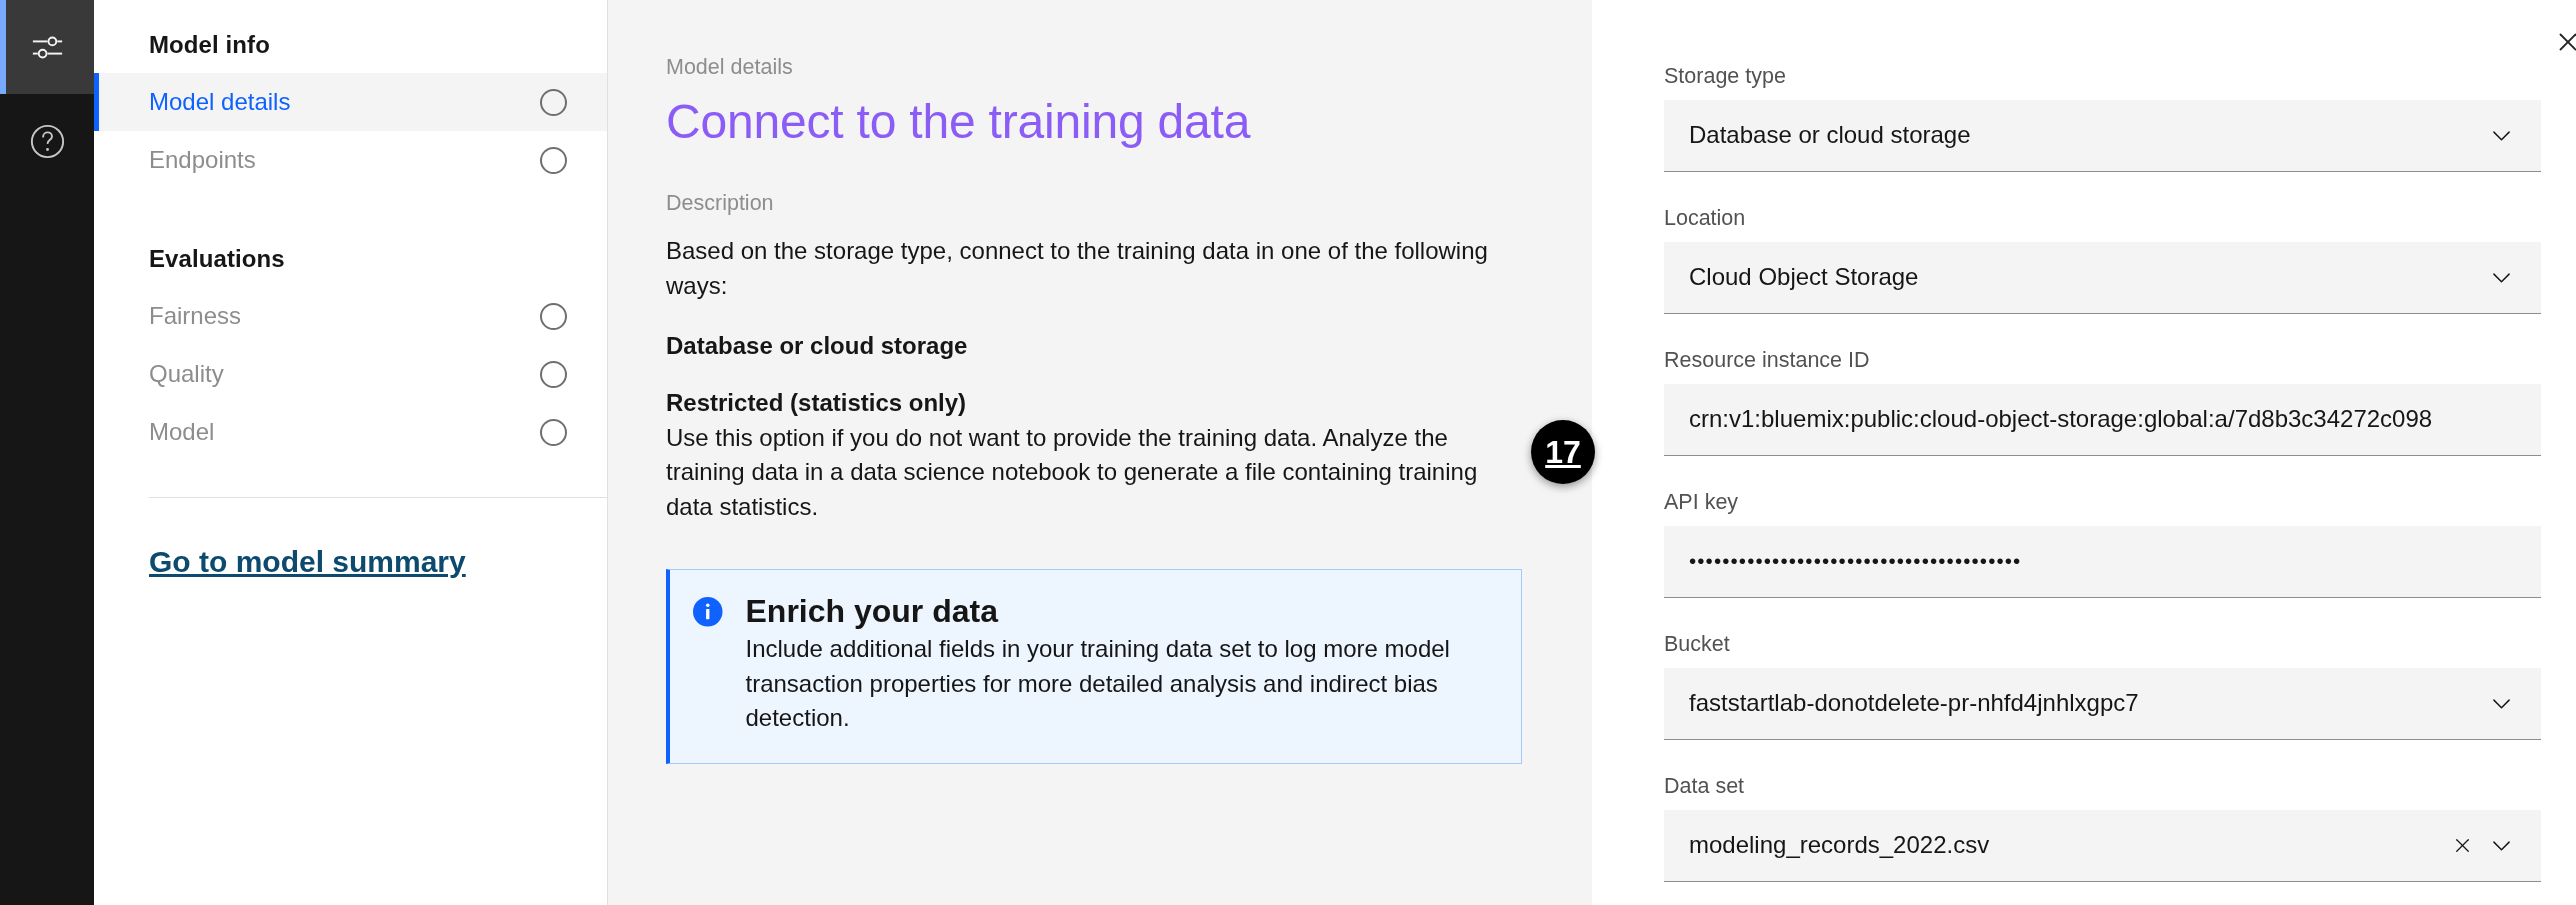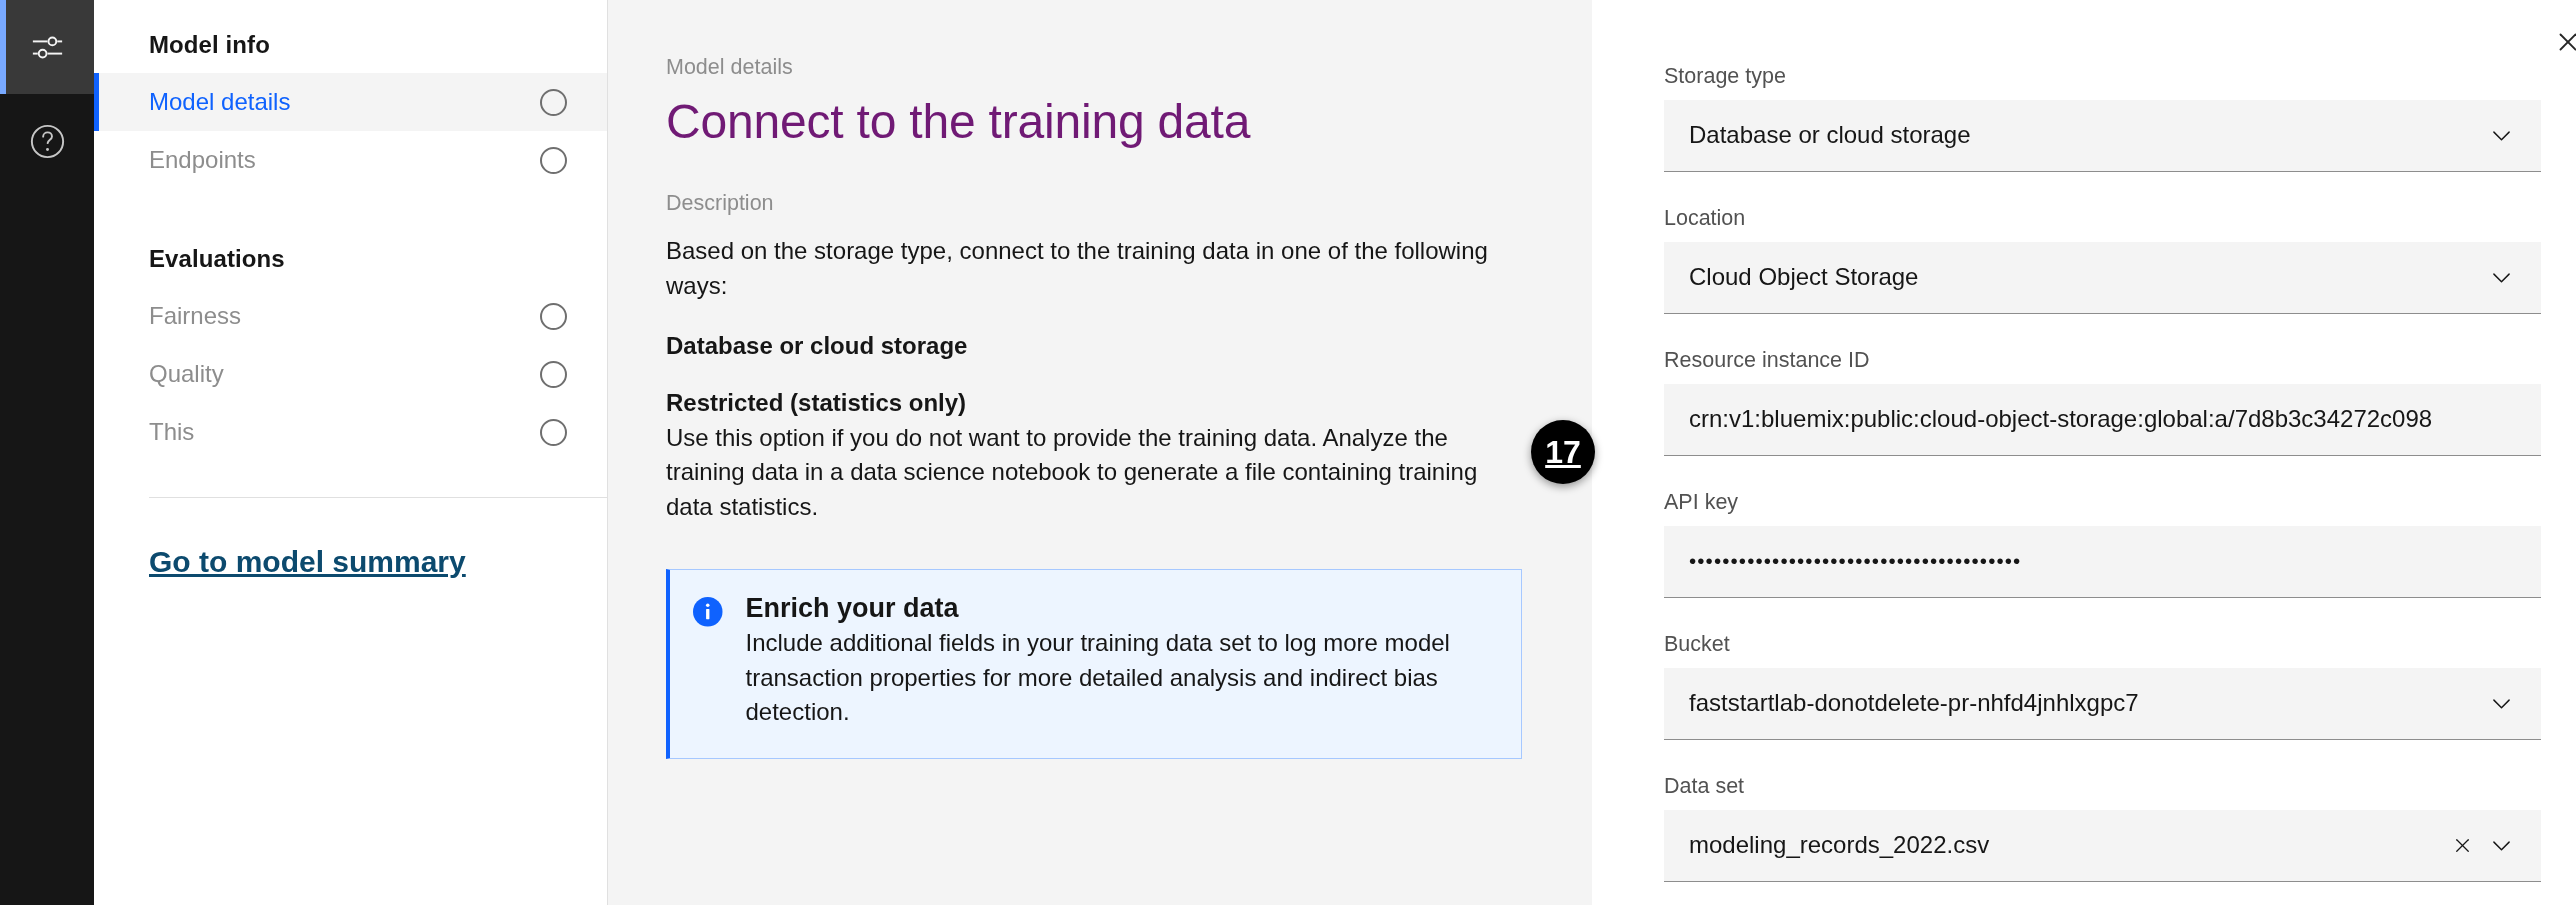--- a/index.html
+++ b/index.html
@@ -68,21 +68,21 @@
   }
 
   
   .main {
     width: 984px; min-width: 984px; height: 905px;
     background: #f4f4f4; padding: 55px 70px 0 58px;
     position: relative; overflow: hidden;
   }
   .breadcrumb { font-size: 21.5px; color: #8d8d8d; margin-bottom: 12.5px; }
   .main-title {
-    font-size: 48px; font-weight: 400; color: #701a75;
+    font-size: 48px; font-weight: 400; color: #8b5cf6;
     letter-spacing: -0.2px; line-height: 1.2; margin-bottom: 41px;
   }
   .sub-label { font-size: 21.5px; color: #8d8d8d; margin-bottom: 18px; }
   .body-text {
     font-size: 24px; color: #161616; line-height: 1.44;
   }
   .body-head {
     font-size: 24px; font-weight: 700; color: #161616;
     margin-top: 29px; margin-bottom: 3.6px;
   }
@@ -96,21 +96,21 @@
     border-left: 4.5px solid #0f62fe;
     display: flex; align-items: flex-start;
     padding: 23px 27px 27px 23px;
     min-height: 190px;
   }
   .notif-icon {
     width: 29.5px; height: 29.5px; flex: 0 0 auto;
     margin-top: 3.6px; margin-right: 23px;
   }
   .notif-title {
-    font-size: 27px; font-weight: 700; color: #161616;
+    font-size: 32px; font-weight: 700; color: #161616;
     margin-bottom: 1.8px;
   }
   .notif-body { font-size: 24px; color: #161616; line-height: 1.44; }
 
   
   .panel {
     flex: 1; height: 905px; background: #ffffff;
     position: relative; padding: 63px 0 0 0;
   }
   .panel-close {
@@ -215,21 +215,21 @@
     <div class="nav-list">
       <div class="nav-item">
         <span class="nav-label">Fairness</span>
         <span class="nav-circle"></span>
       </div>
       <div class="nav-item">
         <span class="nav-label">Quality</span>
         <span class="nav-circle"></span>
       </div>
       <div class="nav-item">
-        <span class="nav-label">This</span>
+        <span class="nav-label">Model</span>
         <span class="nav-circle"></span>
       </div>
     </div>
 
     <div class="side-divider"></div>
 
     <a class="side-link" href="#">Go to model summary</a>
   </div>
 
   <div class="main">

